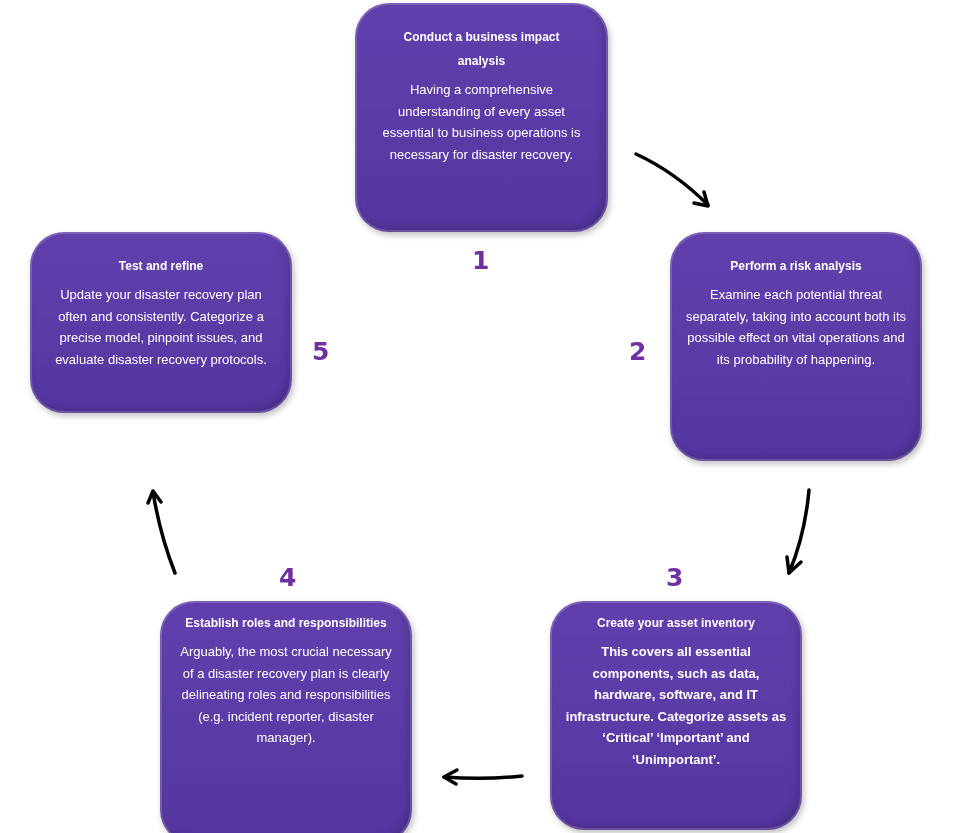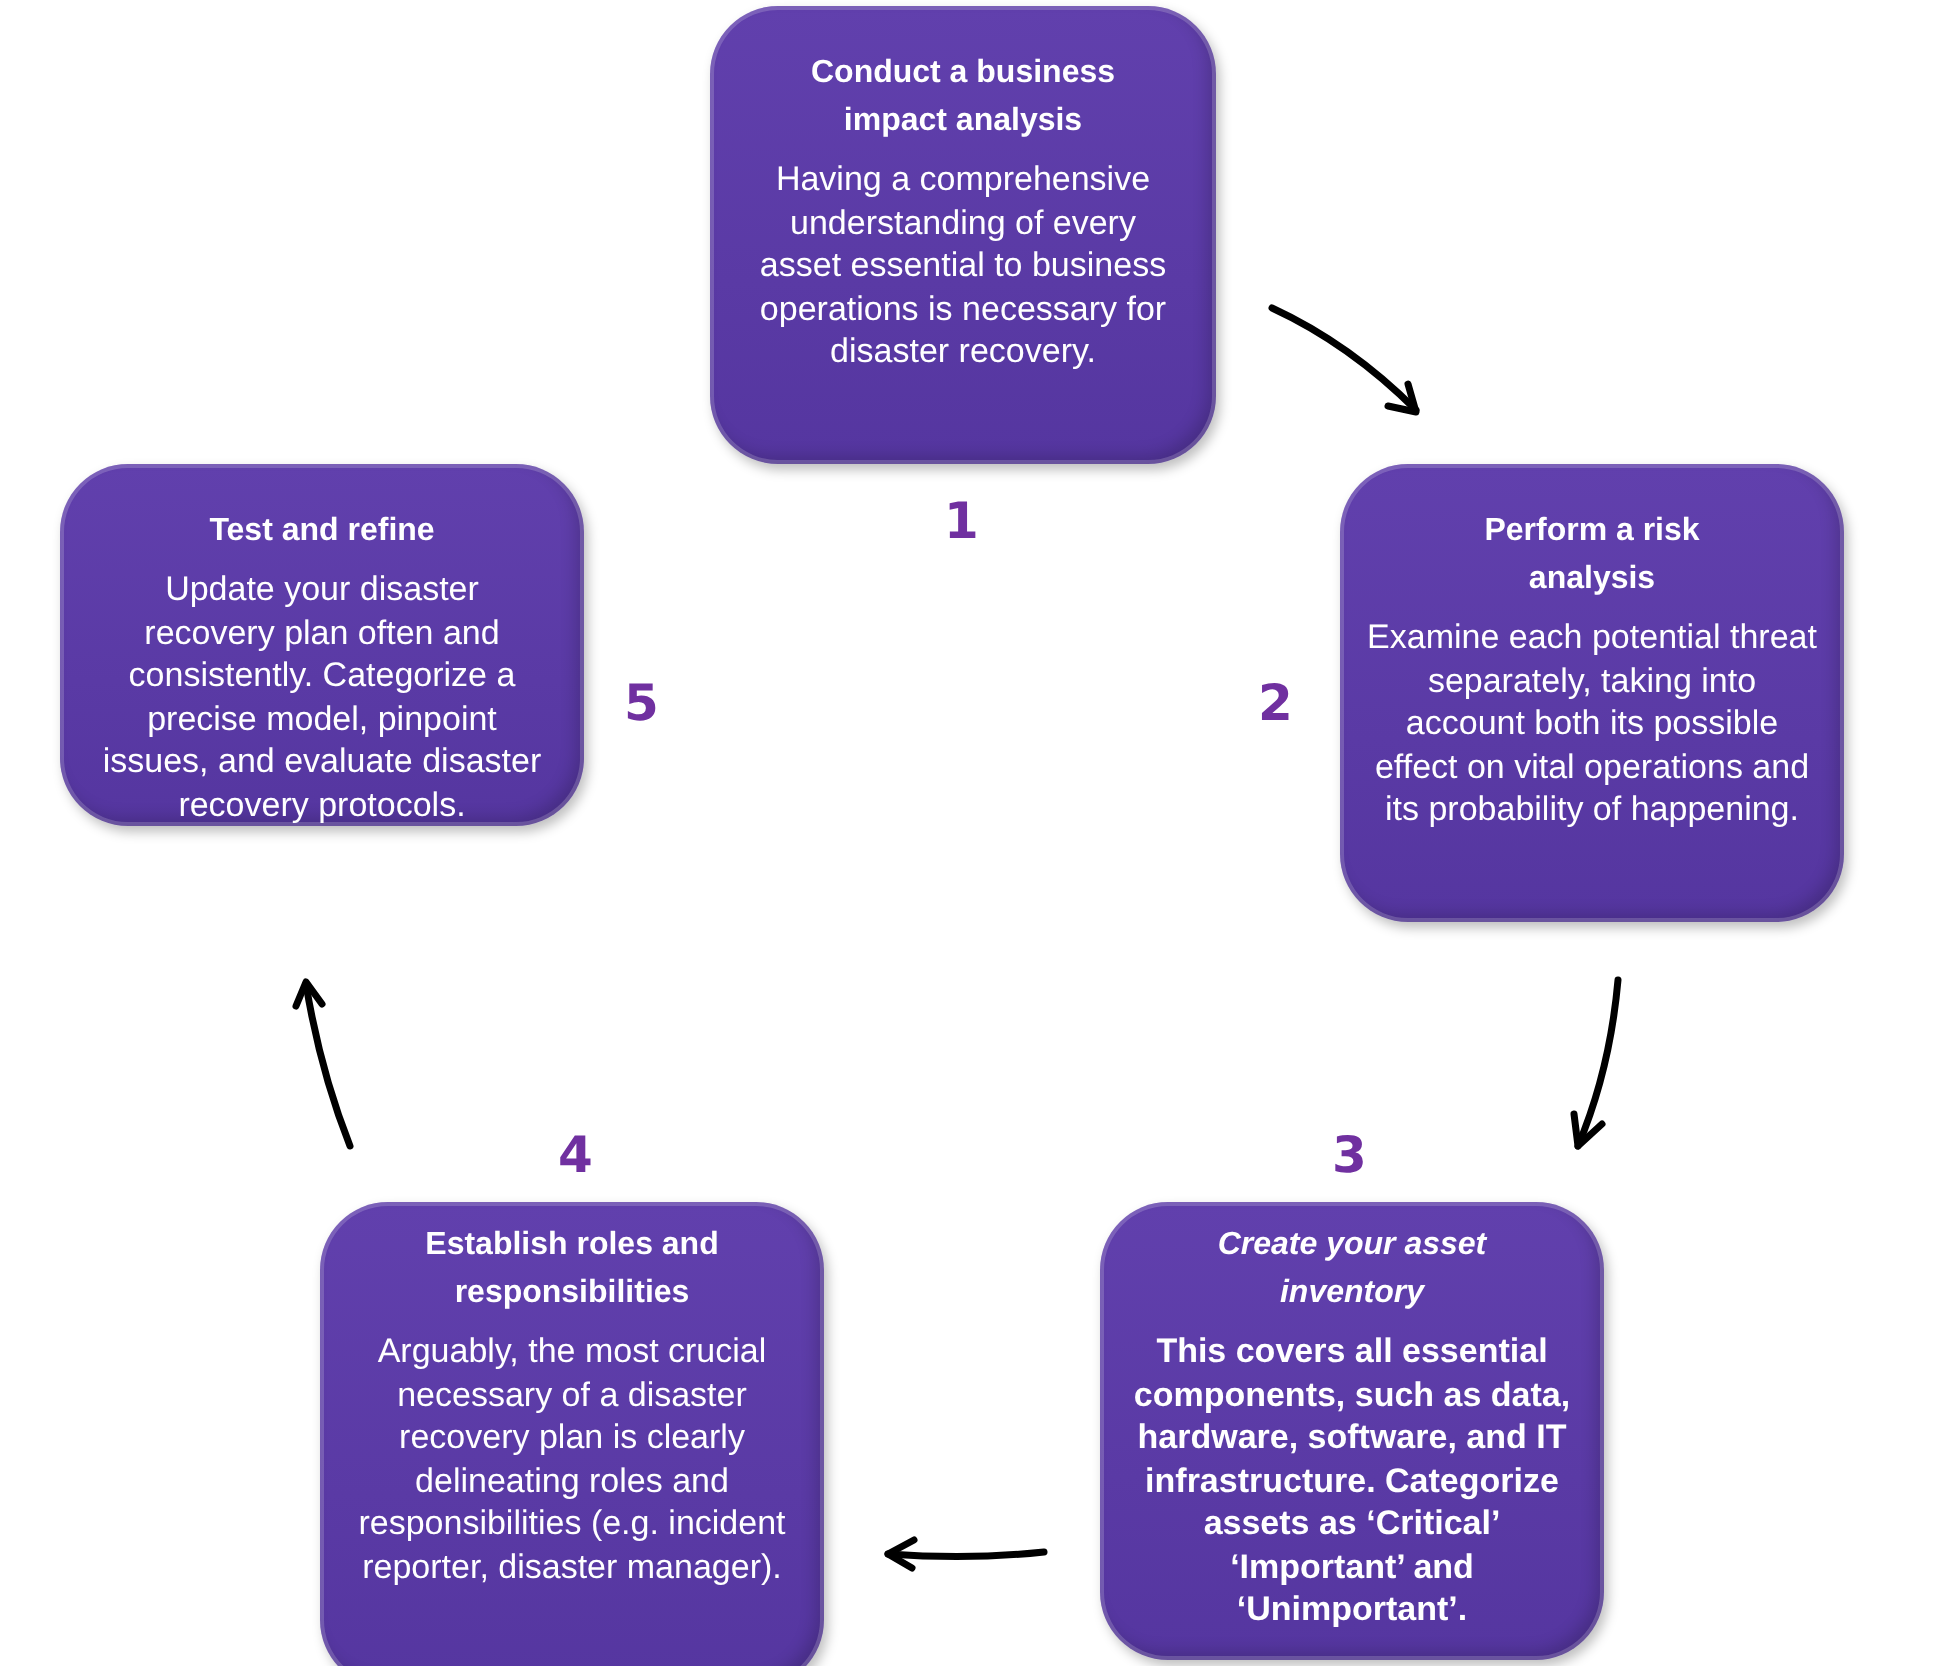--- a/index.html
+++ b/index.html
@@ -9,42 +9,42 @@
       position: absolute;
       background: #5b3aa6;
       background: linear-gradient(180deg, #6140ad 0%, #5a3aa5 60%, #5536a0 100%);
       border-radius: 34px;
       box-shadow: inset 0 0 0 2px rgba(255,255,255,0.18), inset -4px -4px 8px rgba(0,0,0,0.18), 2px 3px 6px rgba(0,0,0,0.25);
       color: #ffffff;
       text-align: center;
       box-sizing: border-box;
       padding: 20px 10px 10px 10px;
     }
-    .card-title { font-weight: bold; font-size: 16px; line-height: 24px; margin-bottom: 6px; }
-    .card-body { font-size: 17px; line-height: 21.5px; }
+    .card-title { font-weight: bold; font-size: 12px; line-height: 24px; margin-bottom: 6px; }
+    .card-body { font-size: 13px; line-height: 21.5px; }
     .num { position: absolute; color: #7030a0; font-weight: bold; font-size: 25px; font-family: "DejaVu Sans", sans-serif; }
     svg.arrows { position: absolute; left: 0; top: 0; }
   </style>
 </head>
 <body>
 
 <div class="card" style="left:355px; top:3px; width:253px; height:229px; padding-top:22px;">
   <div class="card-title" style="padding:0 18px;">Conduct a business impact analysis</div>
   <div class="card-body" style="padding:0 14px;">Having a comprehensive understanding of every asset essential to business operations is necessary for disaster recovery.</div>
 </div>
 <div class="num" style="left:472px; top:246px;">1</div>
 
 <div class="card" style="left:670px; top:232px; width:252px; height:229px; padding-top:22px;">
   <div class="card-title" style="padding:0 40px;">Perform a risk analysis</div>
   <div class="card-body" style="padding:0 2px;">Examine each potential threat separately, taking into account both its possible effect on vital operations and its probability of happening.</div>
 </div>
 <div class="num" style="left:629px; top:337px;">2</div>
 
 <div class="card" style="left:550px; top:601px; width:252px; height:229px; padding-top:10px;">
-  <div class="card-title" style="padding:0 22px;font-style:italic;">Create your asset inventory</div>
+  <div class="card-title" style="padding:0 22px;">Create your asset inventory</div>
   <div class="card-body" style="padding:0 2px;font-weight:bold;">This covers all essential components, such as data, hardware, software, and IT infrastructure. Categorize assets as ‘Critical’ ‘Important’ and ‘Unimportant’.</div>
 </div>
 <div class="num" style="left:666px; top:563px;">3</div>
 
 <div class="card" style="left:160px; top:601px; width:252px; height:243px; padding-top:10px;">
   <div class="card-title" style="padding:0 10px;">Establish roles and responsibilities</div>
   <div class="card-body" style="padding:0 4px;">Arguably, the most crucial necessary of a disaster recovery plan is clearly delineating roles and responsibilities (e.g. incident reporter, disaster manager).</div>
 </div>
 <div class="num" style="left:279px; top:563px;">4</div>
 

